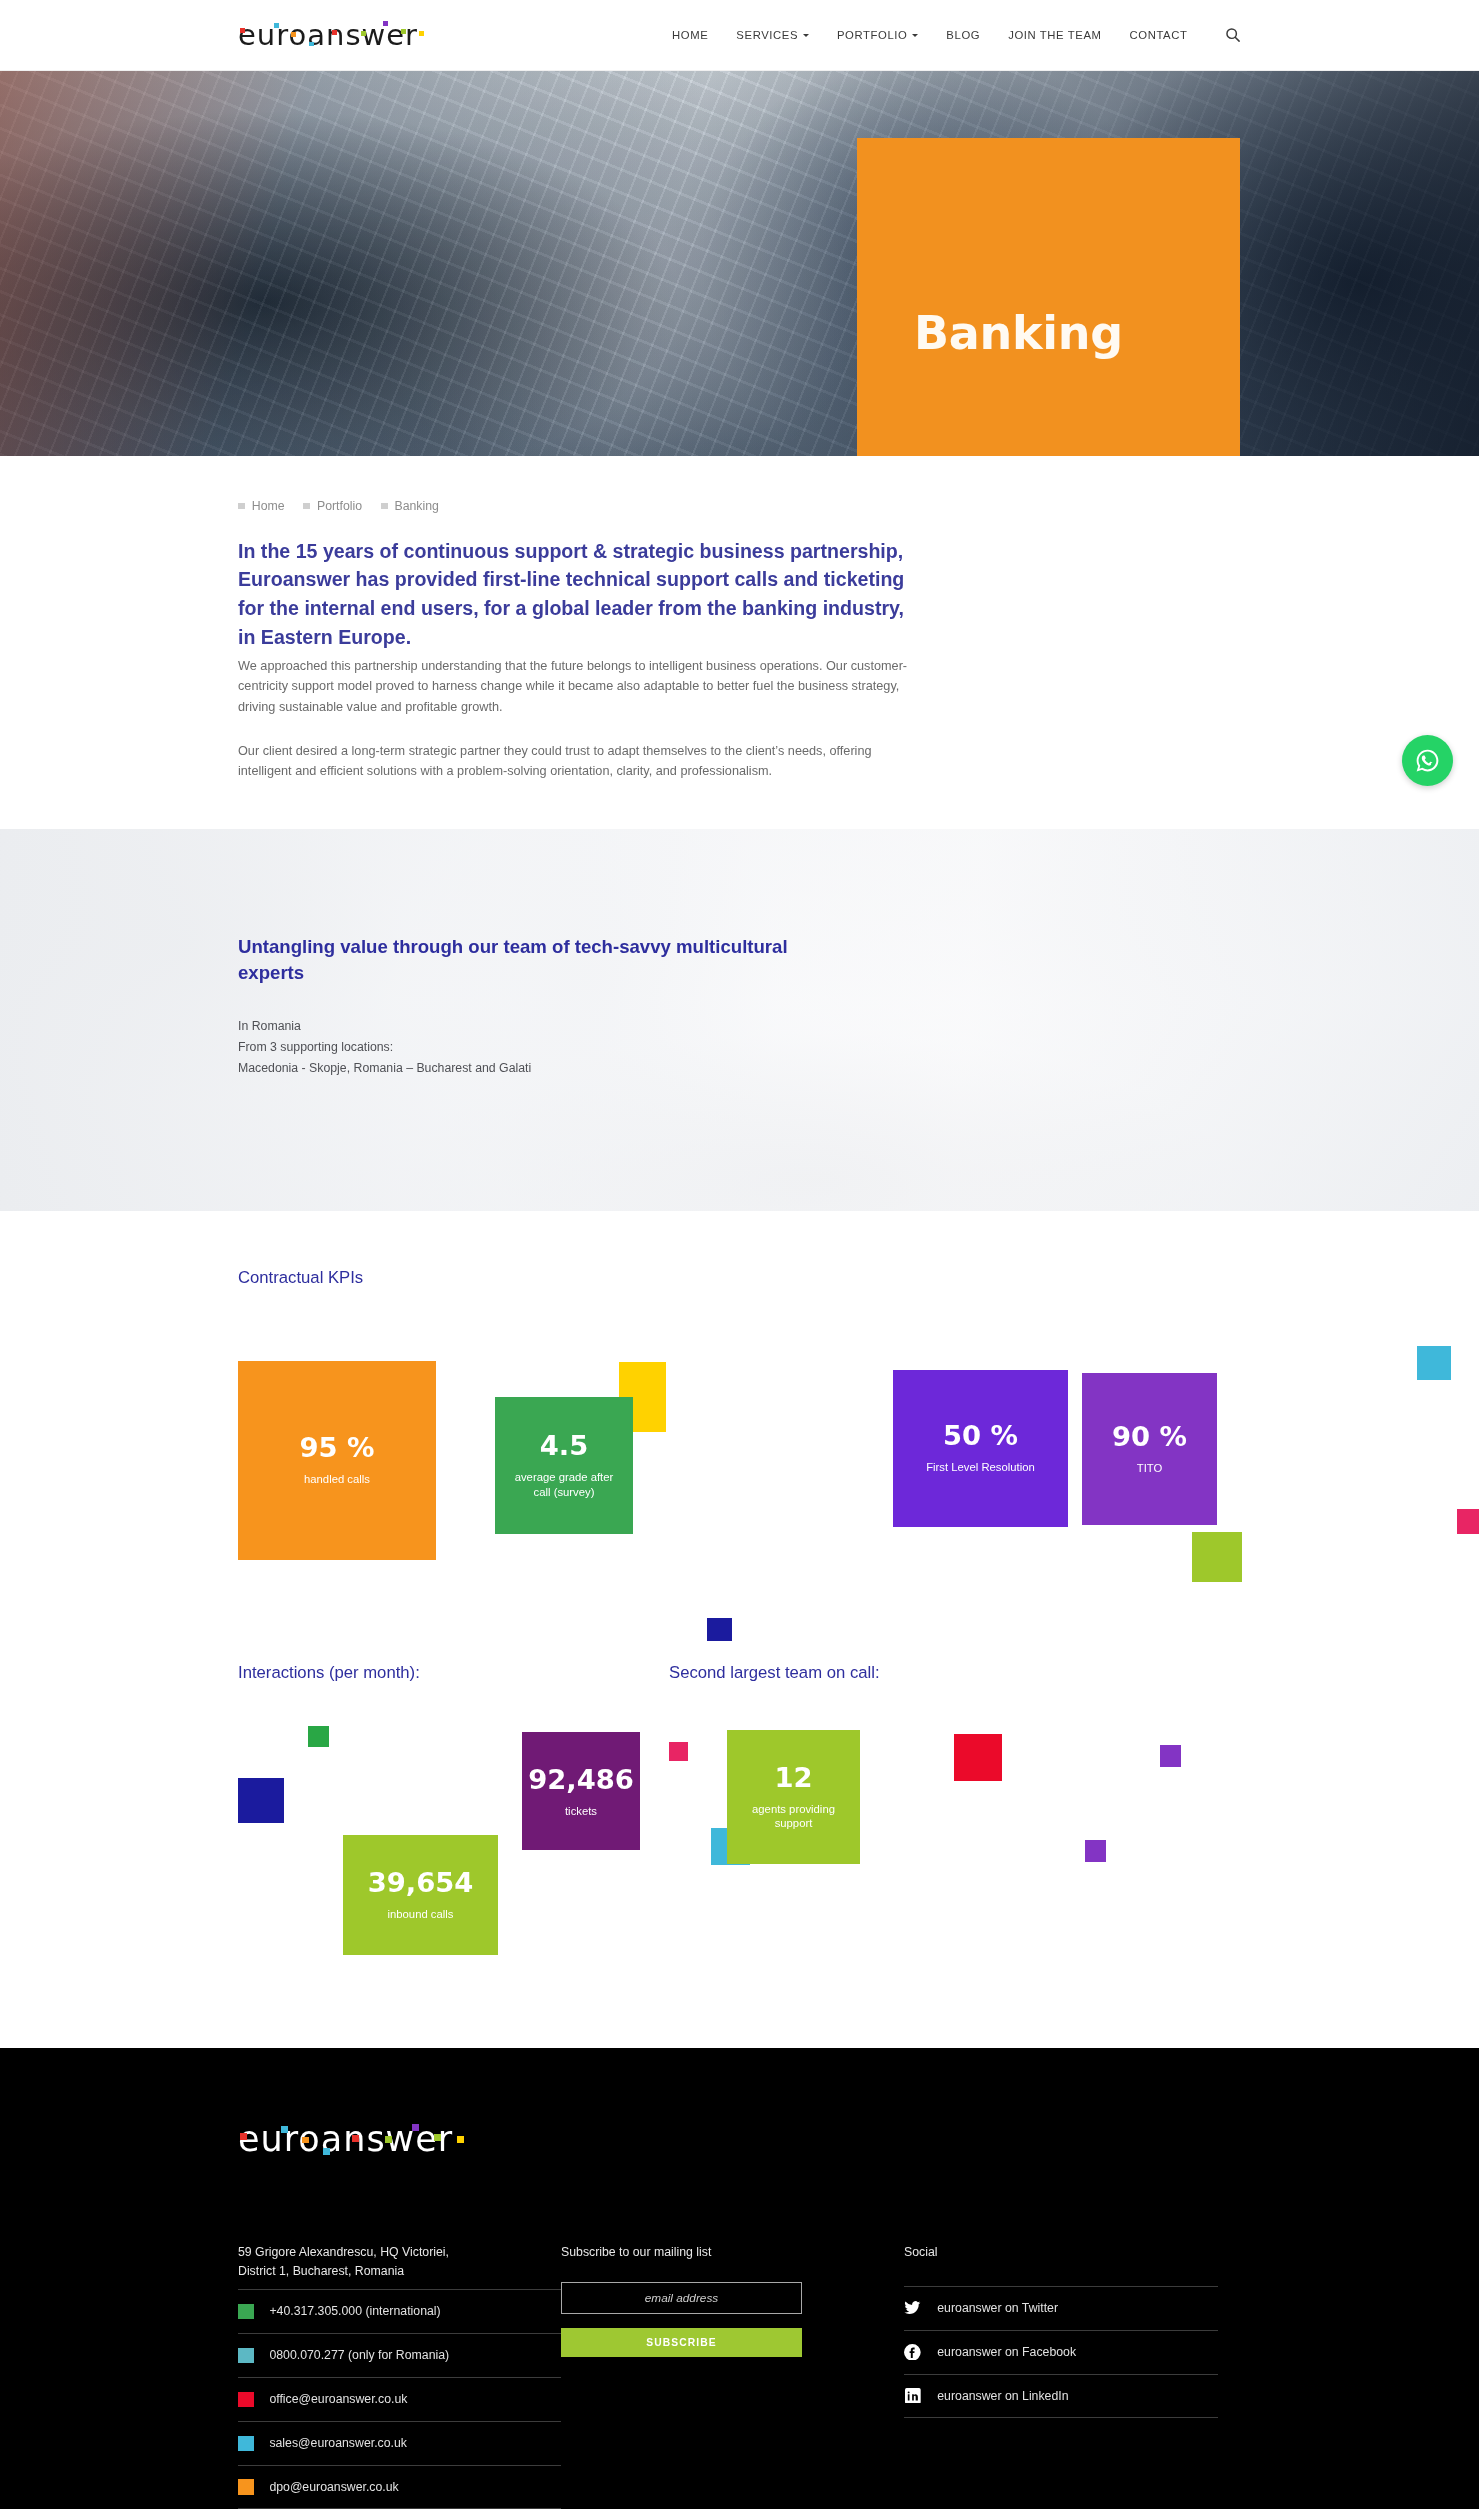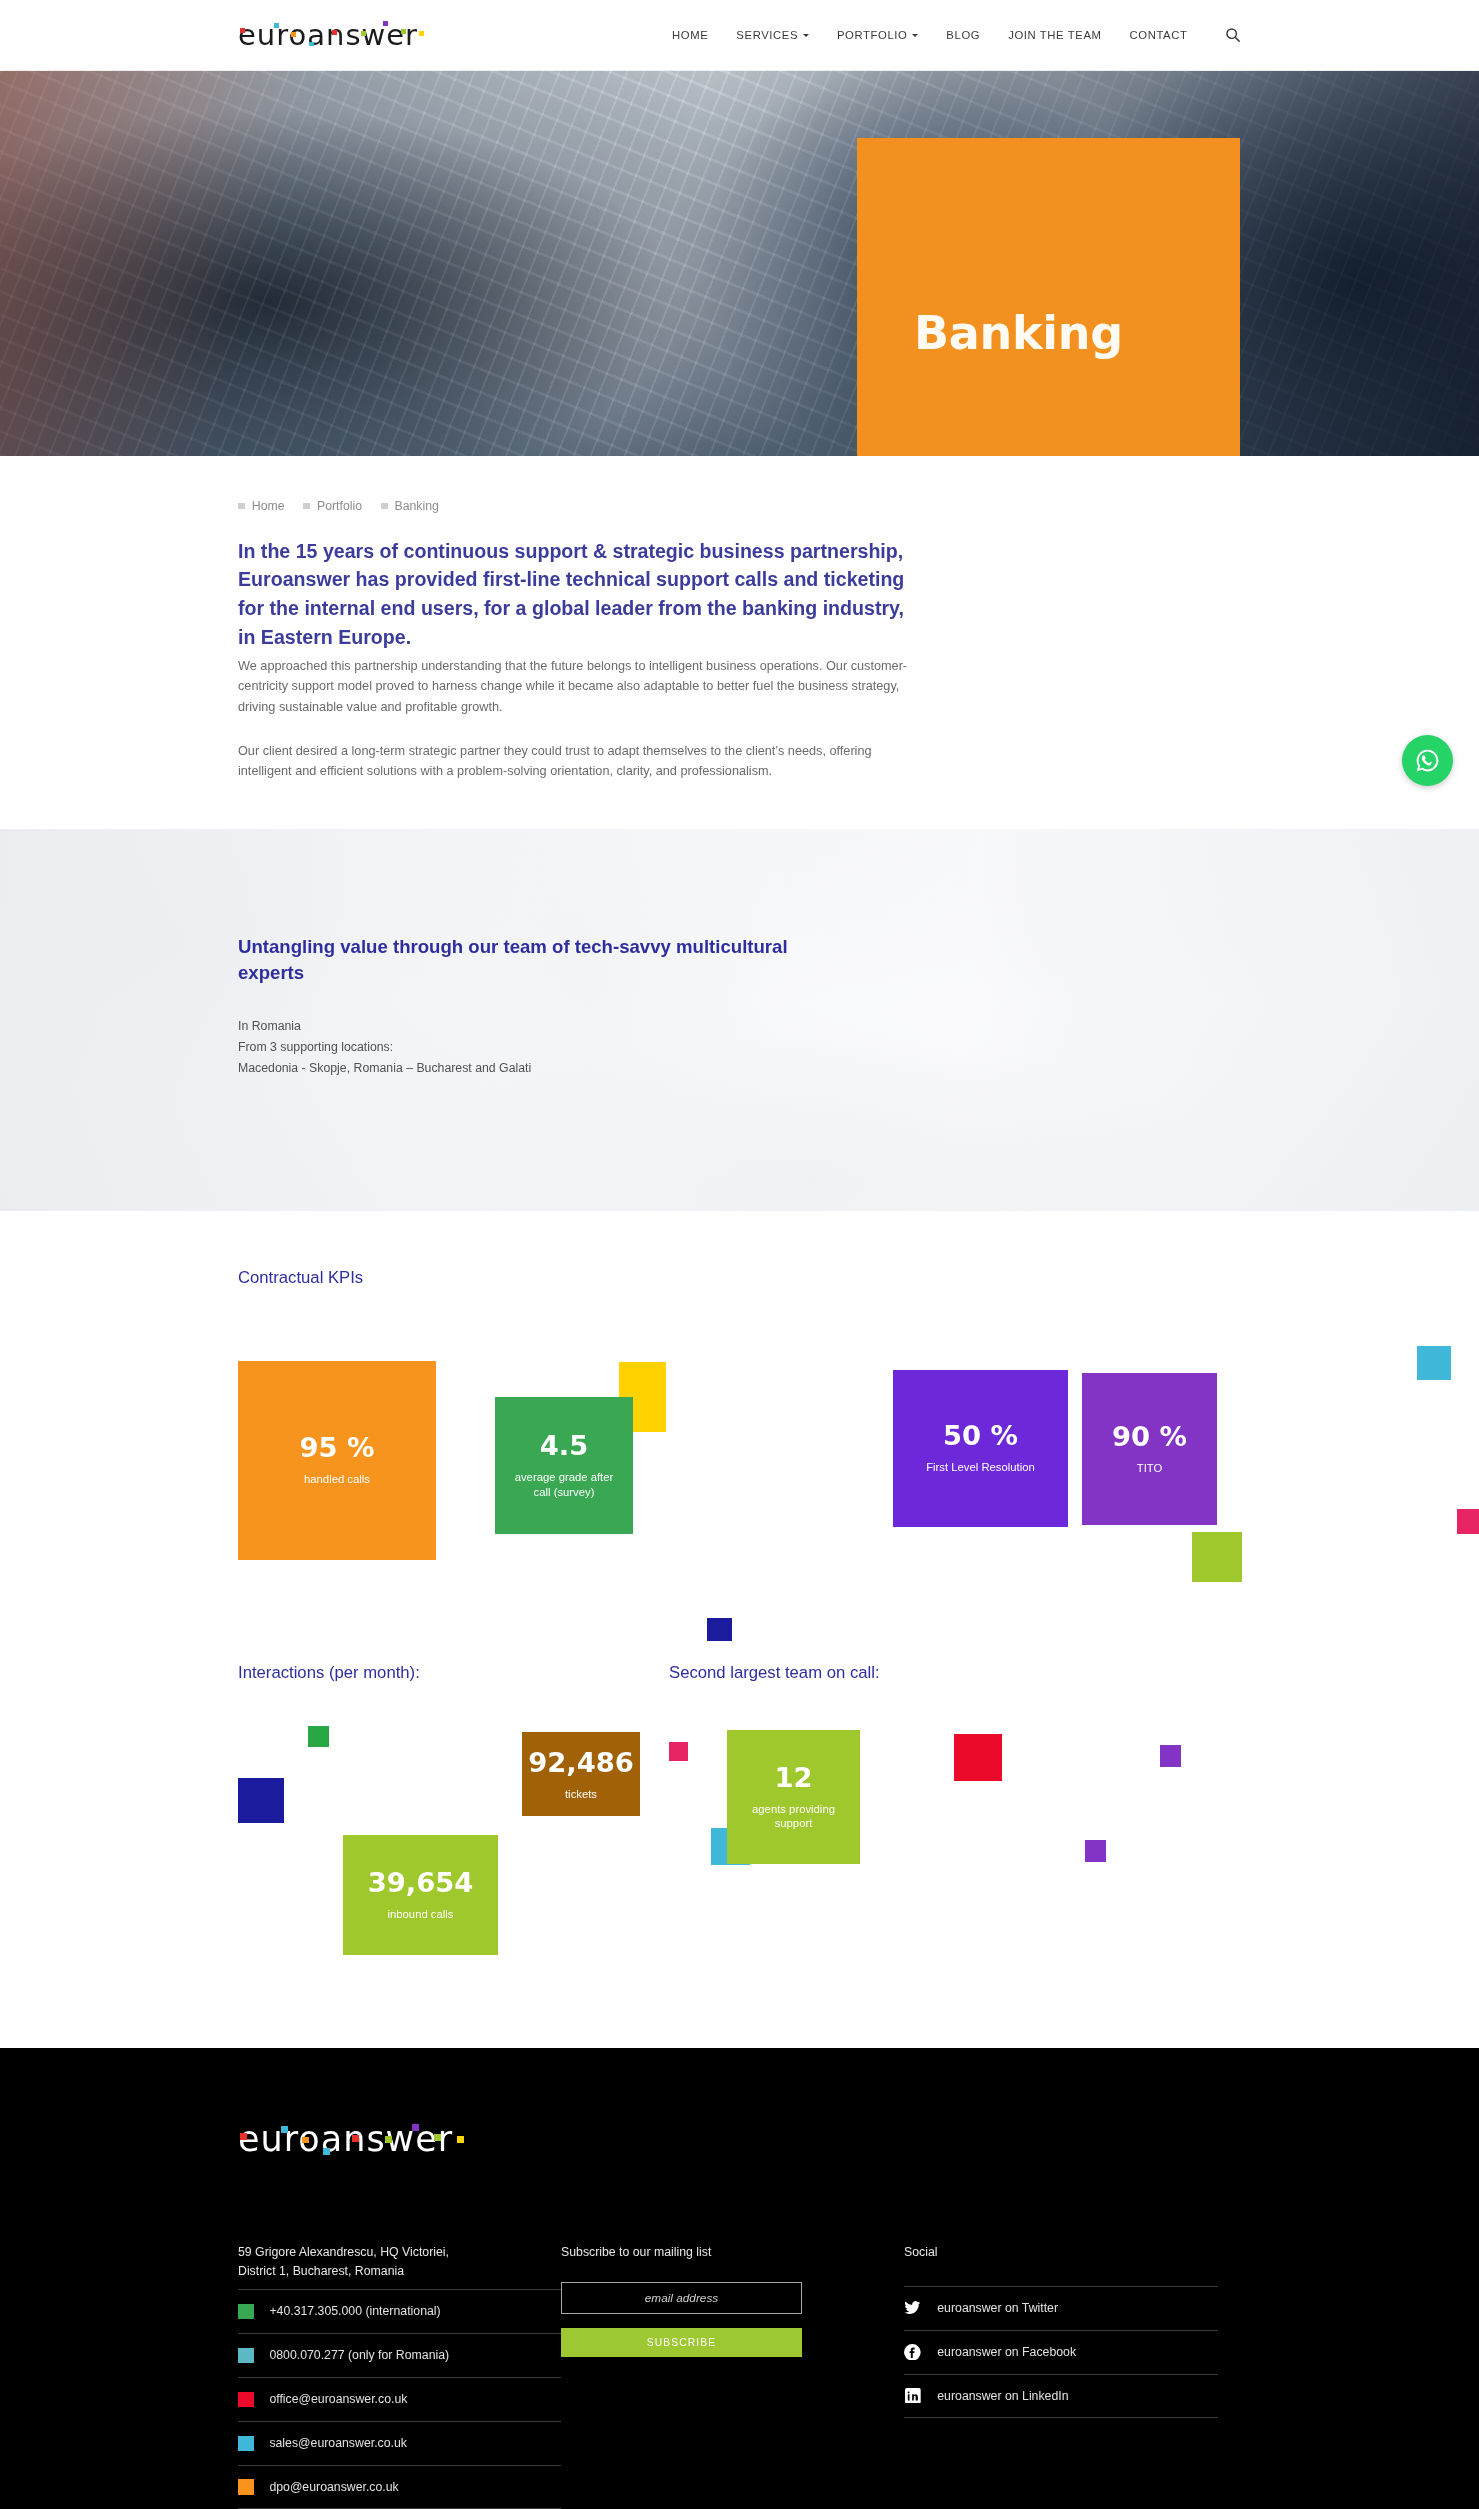--- a/index.html
+++ b/index.html
@@ -201,21 +201,21 @@
     margin-top: 12.7px;
   }
   .field::placeholder { color: #cfcfcf; font-style: italic; }
   .subscribe {
     width: 241px; height: 29px;
     background: #9ec832;
     border: none;
     color: #fff;
     font-size: 10.3px;
     letter-spacing: 1.1px;
-    font-weight: normal;
+    font-weight: bold;
     margin-top: 13.7px;
     cursor: pointer;
     font-family: "Liberation Sans", sans-serif;
   }
   .sico { width: 17.6px; flex: none; display: flex; justify-content: center; }
 
   
   .wa {
     position: absolute;
     left: 1402px; top: 735px;
@@ -343,21 +343,21 @@
     <div style="display:flex;margin-top:0;">
       <div style="width:calc(238px + 431px);">
         <div class="sec-title">Interactions (per month):</div>
         <div class="canvas" id="inter-canvas" style="height:314px;margin-top:27.4px;">
             <div class="chip" style="left: 0px; top: 68px; width: 46px; height: 45px; background: rgb(27, 27, 158);"></div>
             <div class="chip" style="left: 70px; top: 15.7px; width: 20.6px; height: 21.6px; background: rgb(41, 167, 69);"></div>
             <div class="tile" style="left: 105px; top: 125px; width: 155px; height: 120px; background: rgb(158, 200, 43);">
               <div class="v">39,654</div>
               <div class="l" style="max-width: 129px;">inbound calls</div>
             </div>
-            <div class="tile" style="left: 284px; top: 22.5px; width: 118px; height: 84px; background: #a16207;">
+            <div class="tile" style="left: 284px; top: 22.5px; width: 118px; height: 118px; background: #701a75;">
               <div class="v">92,486</div>
               <div class="l" style="max-width: 92px;">tickets</div>
             </div>
           </div>
       </div>
       <div style="flex:1;">
         <div style="color:#2e2e9e;font-size:16.7px;">Second largest team on call:</div>
         <div class="canvas" id="team-canvas" style="margin-left:0;height:314px;margin-top:27.4px;">
             <div class="chip" style="left: 0px; top: 32px; width: 18.6px; height: 18.6px; background: rgb(232, 37, 100);"></div>
             <div class="chip" style="left: 42px; top: 118px; width: 39px; height: 37px; background: rgb(63, 184, 218);"></div>

